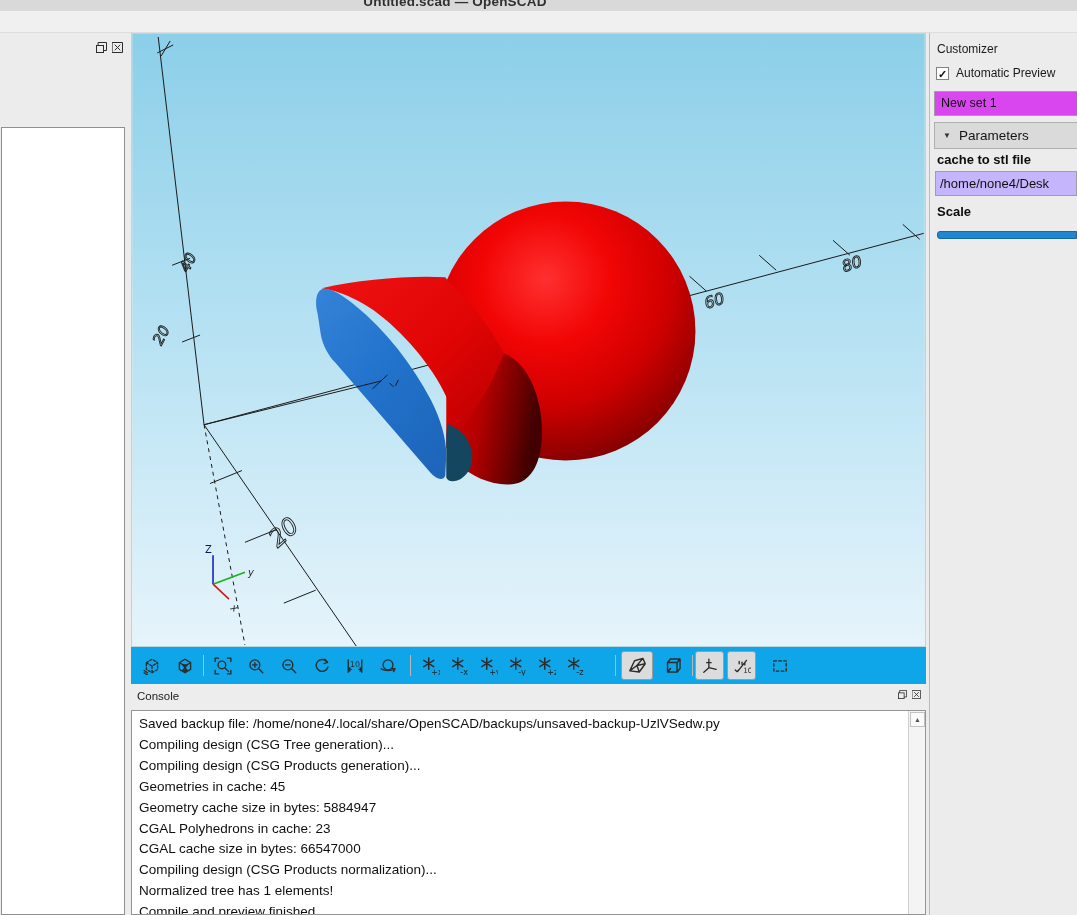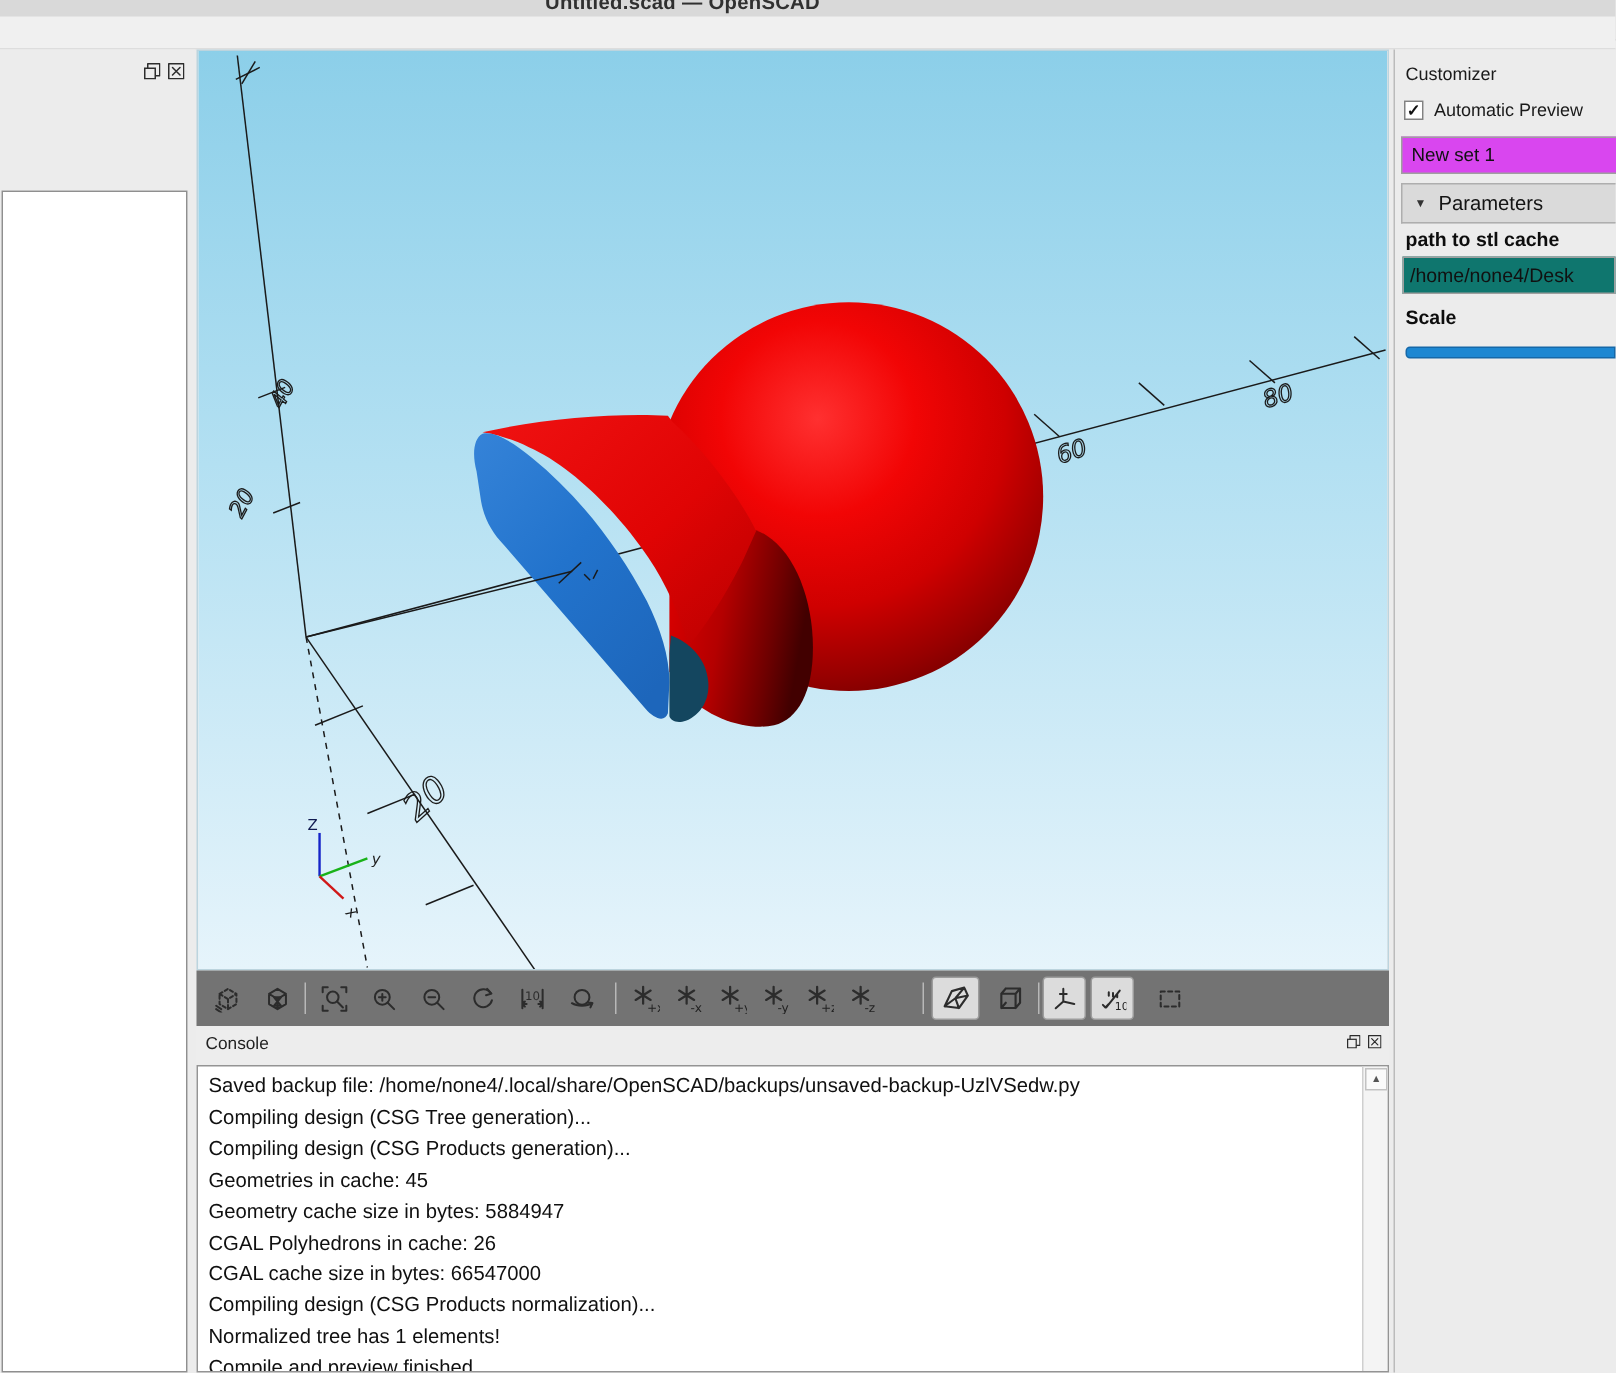--- a/index.html
+++ b/index.html
@@ -20,21 +20,21 @@
   .dock-btn { width:11px; height:11px; display:block; cursor:default; }
   #editor-white { position:absolute; left:1px; top:94px; width:124px; height:788px;
                   background:#ffffff; border:1px solid #8f8f8f; }
 
   
   #viewport { position:absolute; left:131px; top:33px; width:795px; height:614px;
               border:1px solid #bcd4de; }
 
   
   #vtoolbar { position:absolute; left:131px; top:647px; width:795px; height:37px;
-              background:#737373; display:block; }
+              background:#0ea5e9; display:block; }
   .tbtn { position:absolute; top:4px; width:30px; height:29px; display:flex;
           align-items:center; justify-content:center; border:1px solid transparent;
           border-radius:3px; background:transparent; }
   .tbtn.pressed { background:#dcdcdc; border:1px solid #9c9c9c; }
   .tsep { position:absolute; top:8px; width:1px; height:21px; background:#b8b8b8; }
   .tbtn svg { display:block; }
 
   
   #console-panel { position:absolute; left:131px; top:684px; width:795px; height:231px; background:#ededed; }
   #console-header { position:absolute; left:0; top:4px; width:795px; height:20px; }
@@ -57,21 +57,21 @@
   #auto-prev .cb { width:13px; height:13px; background:#ffffff; border:1px solid #828282;
                    font-size:11px; line-height:12px; text-align:center; color:#111; font-weight:bold; }
   #auto-prev .cb-label { font-size:12px; color:#1a1a1a; }
   #preset-input { position:absolute; left:4px; top:58px; width:149px; height:25px; background:#d946ef;
                   border:1px solid #9f9f9f; font-size:12.5px; color:#111; padding:4px 0 0 6px; }
   #params-header { position:absolute; left:4px; top:89px; width:143px; height:27px; background:#dadada;
                    border:1px solid #aeaeae; border-right:none; display:flex; align-items:center; }
   #params-header .tri { font-size:8px; color:#333; margin:0 8px 0 8px; }
   #params-header .txt { font-size:13.5px; color:#141414; }
   .fld-label { position:absolute; left:7px; font-size:13px; font-weight:bold; color:#0d0d0d; }
-  #stl-input { position:absolute; left:5px; top:138px; width:142px; height:25px; background:#0f766e;
+  #stl-input { position:absolute; left:5px; top:138px; width:142px; height:25px; background:#c4b5fd;
                border:1px solid #9f9f9f; font-size:13px; color:#111; padding:4px 0 0 4px;
                white-space:nowrap; overflow:hidden; }
   #scale-slider { position:absolute; left:7px; top:198px; width:140px; height:8px; }
   #scale-slider .fill { width:100%; height:100%; background:#1d87d2; border:1px solid #1668a8;
                         border-radius:3px 0 0 3px; }
 
   .icon-stroke { stroke:#2c2c2c; fill:none; stroke-width:1.2; stroke-linecap:round; stroke-linejoin:round; }
 </style>
 </head>
 <body>
@@ -323,21 +323,21 @@
       </svg>
     </div>
   </div>
   <div id="console-box">
     <div id="console-lines">
         <div>Saved backup file: /home/none4/.local/share/OpenSCAD/backups/unsaved-backup-UzlVSedw.py</div>
         <div>Compiling design (CSG Tree generation)...</div>
         <div>Compiling design (CSG Products generation)...</div>
         <div>Geometries in cache: 45</div>
         <div>Geometry cache size in bytes: 5884947</div>
-        <div>CGAL Polyhedrons in cache: 26</div>
+        <div>CGAL Polyhedrons in cache: 23</div>
         <div>CGAL cache size in bytes: 66547000</div>
         <div>Compiling design (CSG Products normalization)...</div>
         <div>Normalized tree has 1 elements!</div>
         <div>Compile and preview finished.</div>
       </div>
     <div id="console-scroll">
       <div class="sb-up">▲</div>
     </div>
   </div>
 </div>
@@ -351,20 +351,20 @@
     <div class="cb-label">Automatic Preview</div>
   </div>
 
   <div id="preset-input">New set 1</div>
 
   <div id="params-header">
     <span class="tri">▼</span>
     <span class="txt">Parameters</span>
   </div>
 
-  <div class="fld-label" style="top:119px">path to stl cache</div>
+  <div class="fld-label" style="top:119px">cache to stl file</div>
   <div id="stl-input">/home/none4/Desk</div>
 
   <div class="fld-label" style="top:171px">Scale</div>
   <div id="scale-slider">
     <div class="fill"></div>
   </div>
 </div>
 
 </body></html>

